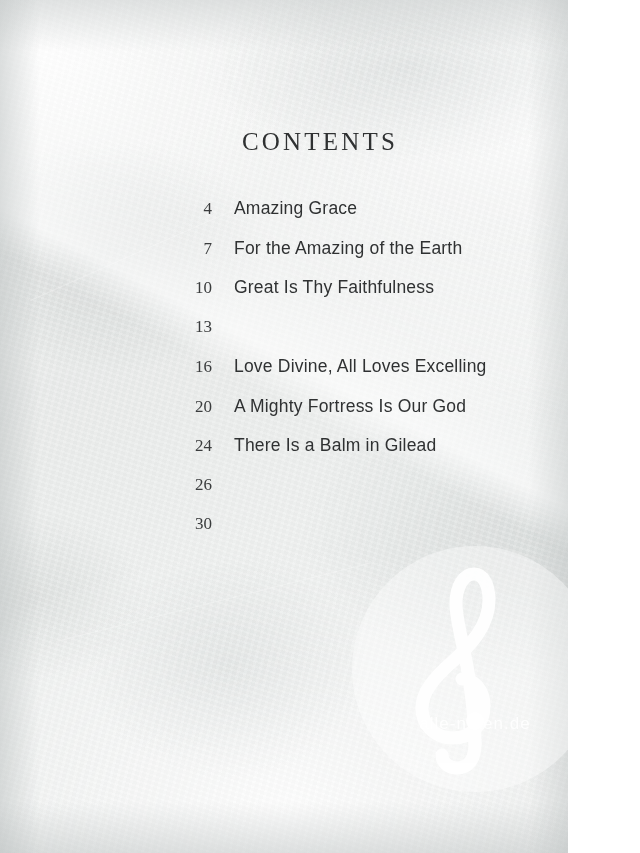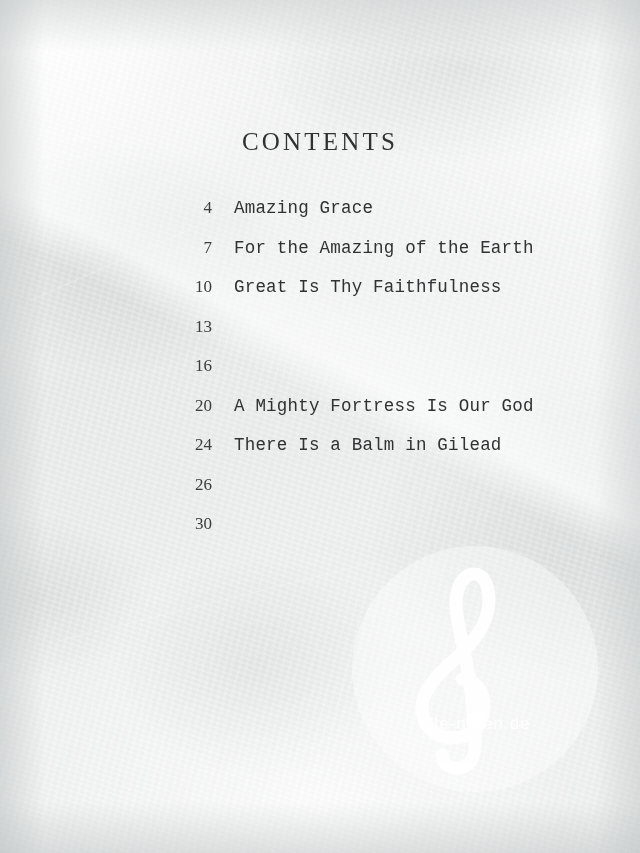--- a/index.html
+++ b/index.html
@@ -9,21 +9,21 @@
   }
   body {
     width: 640px;
     height: 853px;
     overflow: hidden;
     font-family: "Liberation Serif", serif;
   }
 
   #page {
     position: relative;
-    width: 640px;
+    width: 568px;
     height: 853px;
     background-color: #3b82f6;
     overflow: hidden;
   }
 
   
   .tex {
     position: absolute;
     inset: 0;
     pointer-events: none;
@@ -129,21 +129,21 @@
     width: 62px;
     text-align: right;
     padding-right: 22px;
     font-size: 17px;
     color: #3a3c3d;
     font-family: "Liberation Serif", serif;
   }
   .toc-title {
     font-size: 17.5px;
     color: #2f3132;
-    font-family: Liberation Mono, monospace;
+    font-family: Liberation Sans, sans-serif;
     letter-spacing: 0.2px;
   }
 </style>
 </head>
 <body>
 
 <div id="page">
 
   <div class="tex tex-a"></div>
   <div class="tex tex-b"></div>
@@ -195,20 +195,21 @@
         <div class="toc-page">10</div>
         <div class="toc-title">Great Is Thy Faithfulness</div>
       </div>
 
       <div class="toc-row">
         <div class="toc-page">13</div>
       </div>
 
       <div class="toc-row">
         <div class="toc-page">16</div>
+        <div class="toc-title">Love Divine, All Loves Excelling</div>
       </div>
 
       <div class="toc-row">
         <div class="toc-page">20</div>
         <div class="toc-title">A Mighty Fortress Is Our God</div>
       </div>
 
       <div class="toc-row">
         <div class="toc-page">24</div>
         <div class="toc-title">There Is a Balm in Gilead</div>

